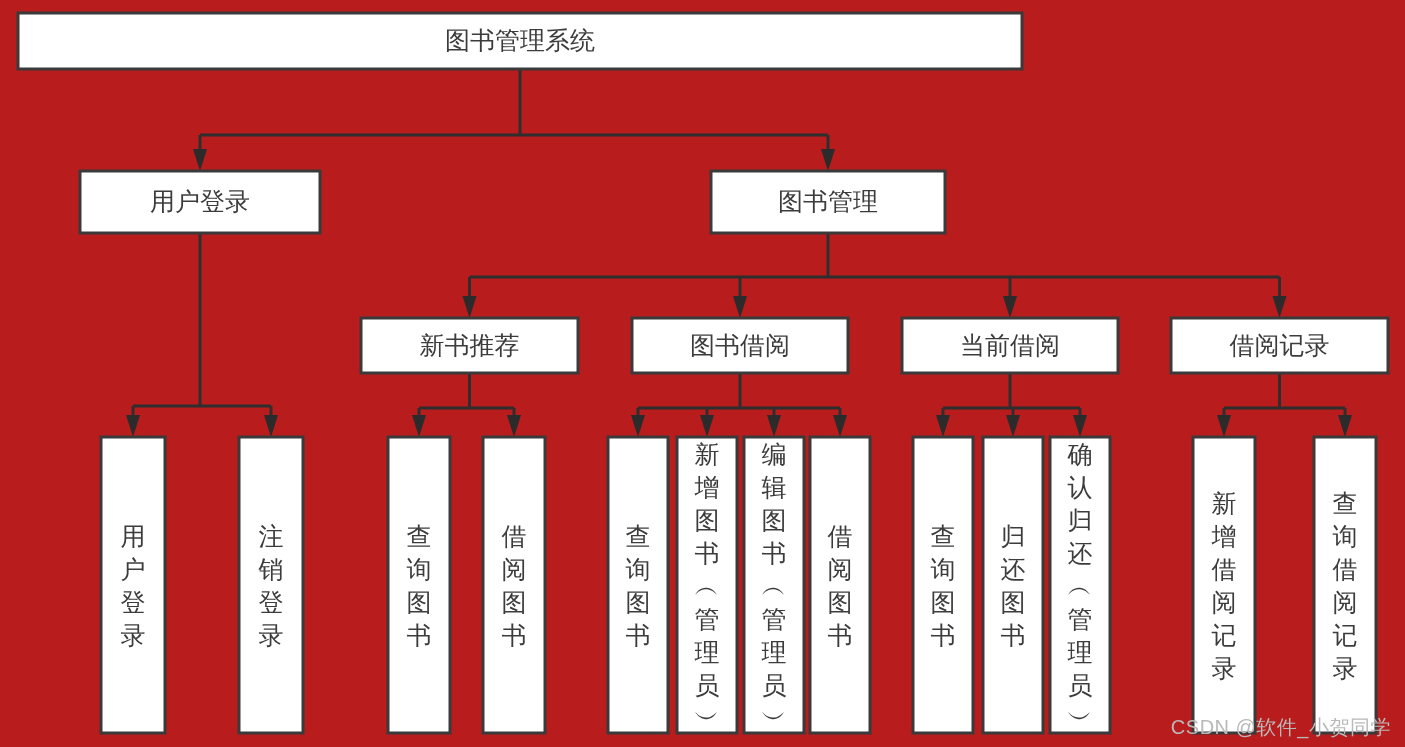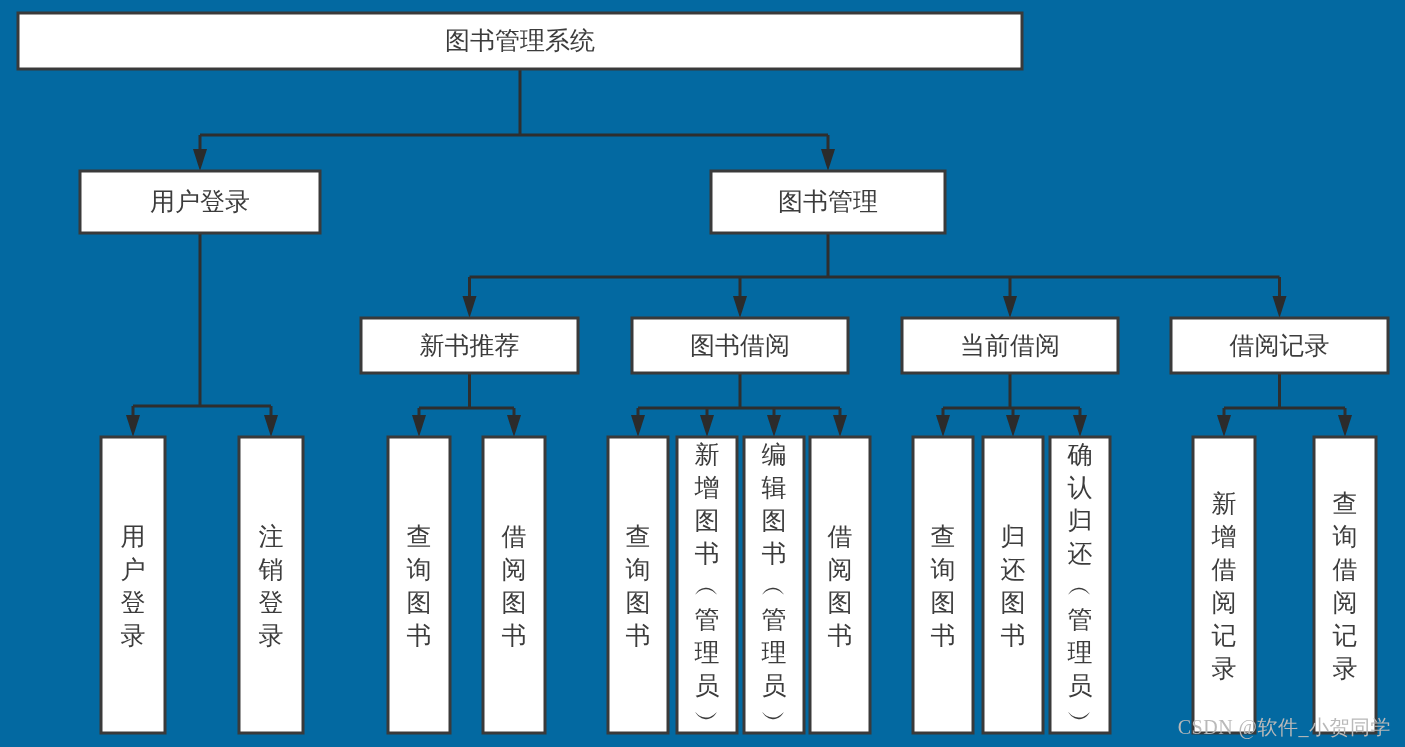--- a/index.html
+++ b/index.html
@@ -12,21 +12,21 @@
     width: 1405px;
     height: 747px;
     font-family: "DejaVu Sans", "Liberation Sans", sans-serif;
     overflow: hidden;
     position: relative;
   }
   #diagram-root {
     position: relative;
     width: 1405px;
     height: 747px;
-    background: #0369a1;
+    background: #b91c1c;
   }
   svg.diagram-canvas {
     position: absolute;
     top: 0;
     left: 0;
     width: 1405px;
     height: 747px;
     display: block;
   }
   .node-box {
@@ -54,21 +54,21 @@
   .node-label-v {
     fill: #3c3c3c;
     font-family: "DejaVu Sans", "Liberation Sans", sans-serif;
     font-size: 25px;
     text-anchor: middle;
   }
   .watermark-text {
     position: absolute;
     right: 14px;
     bottom: 6px;
-    font-family: Liberation Serif, serif;
+    font-family: Liberation Sans, sans-serif;
     font-size: 20px;
     color: #b9b9b9;
     letter-spacing: 0.5px;
     white-space: nowrap;
     pointer-events: none;
   }
 </style>
 </head>
 <body>
 

